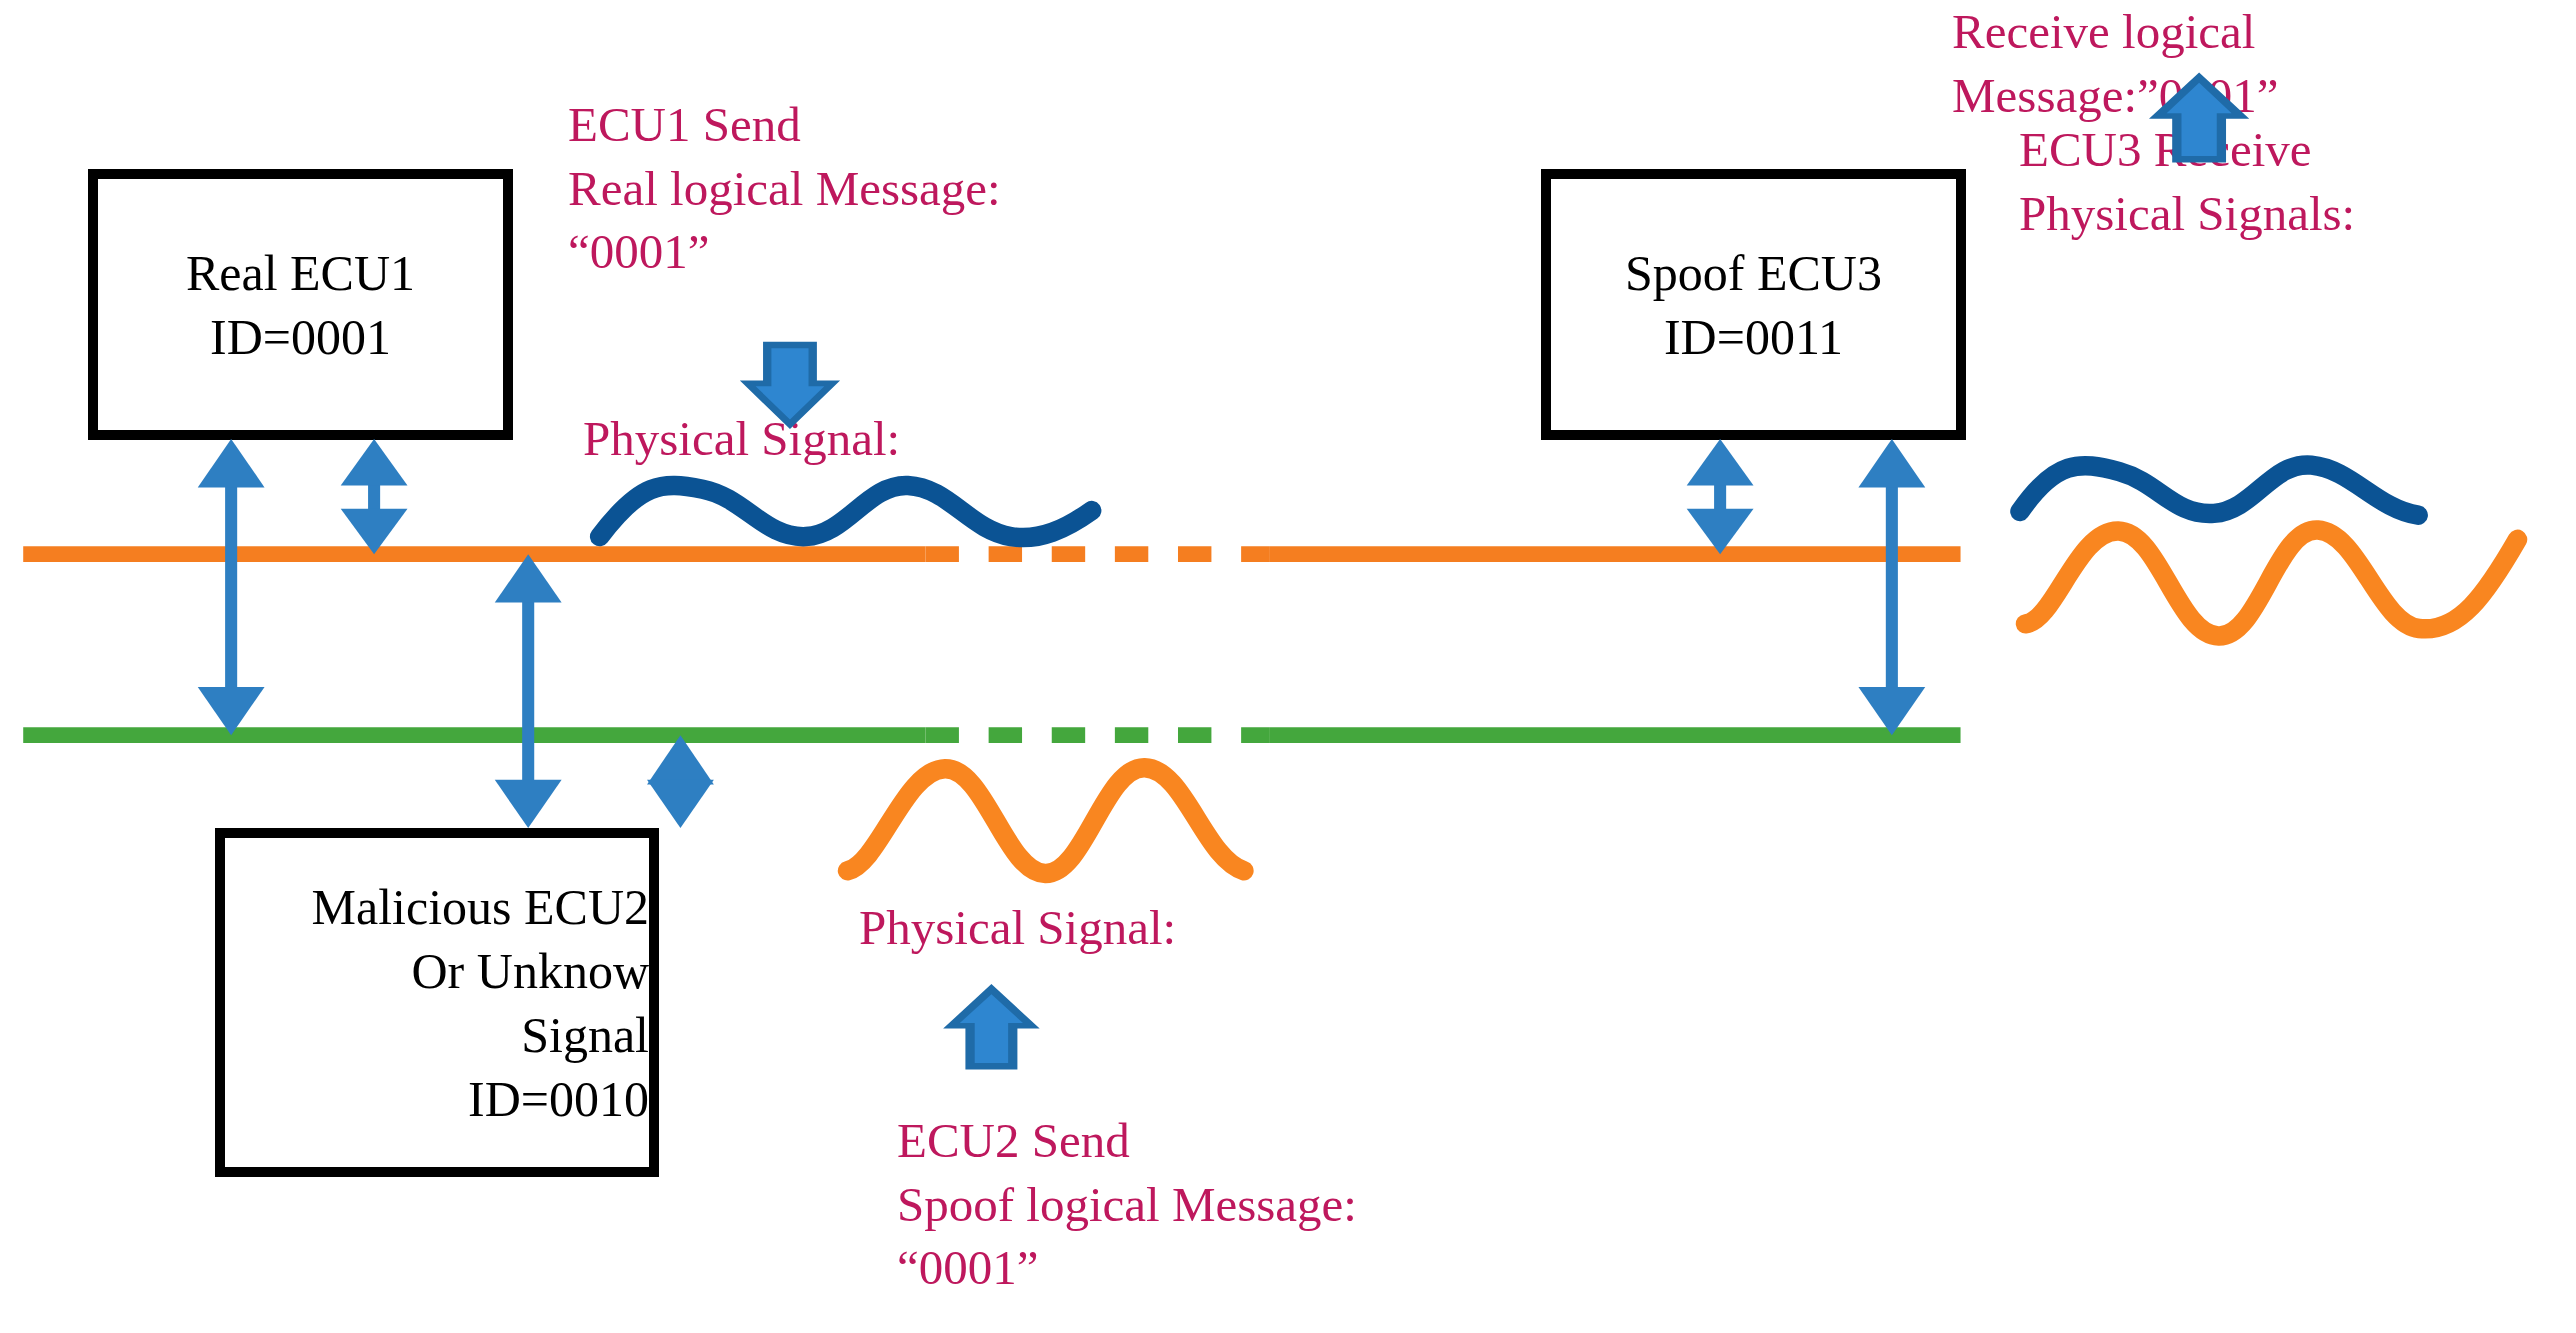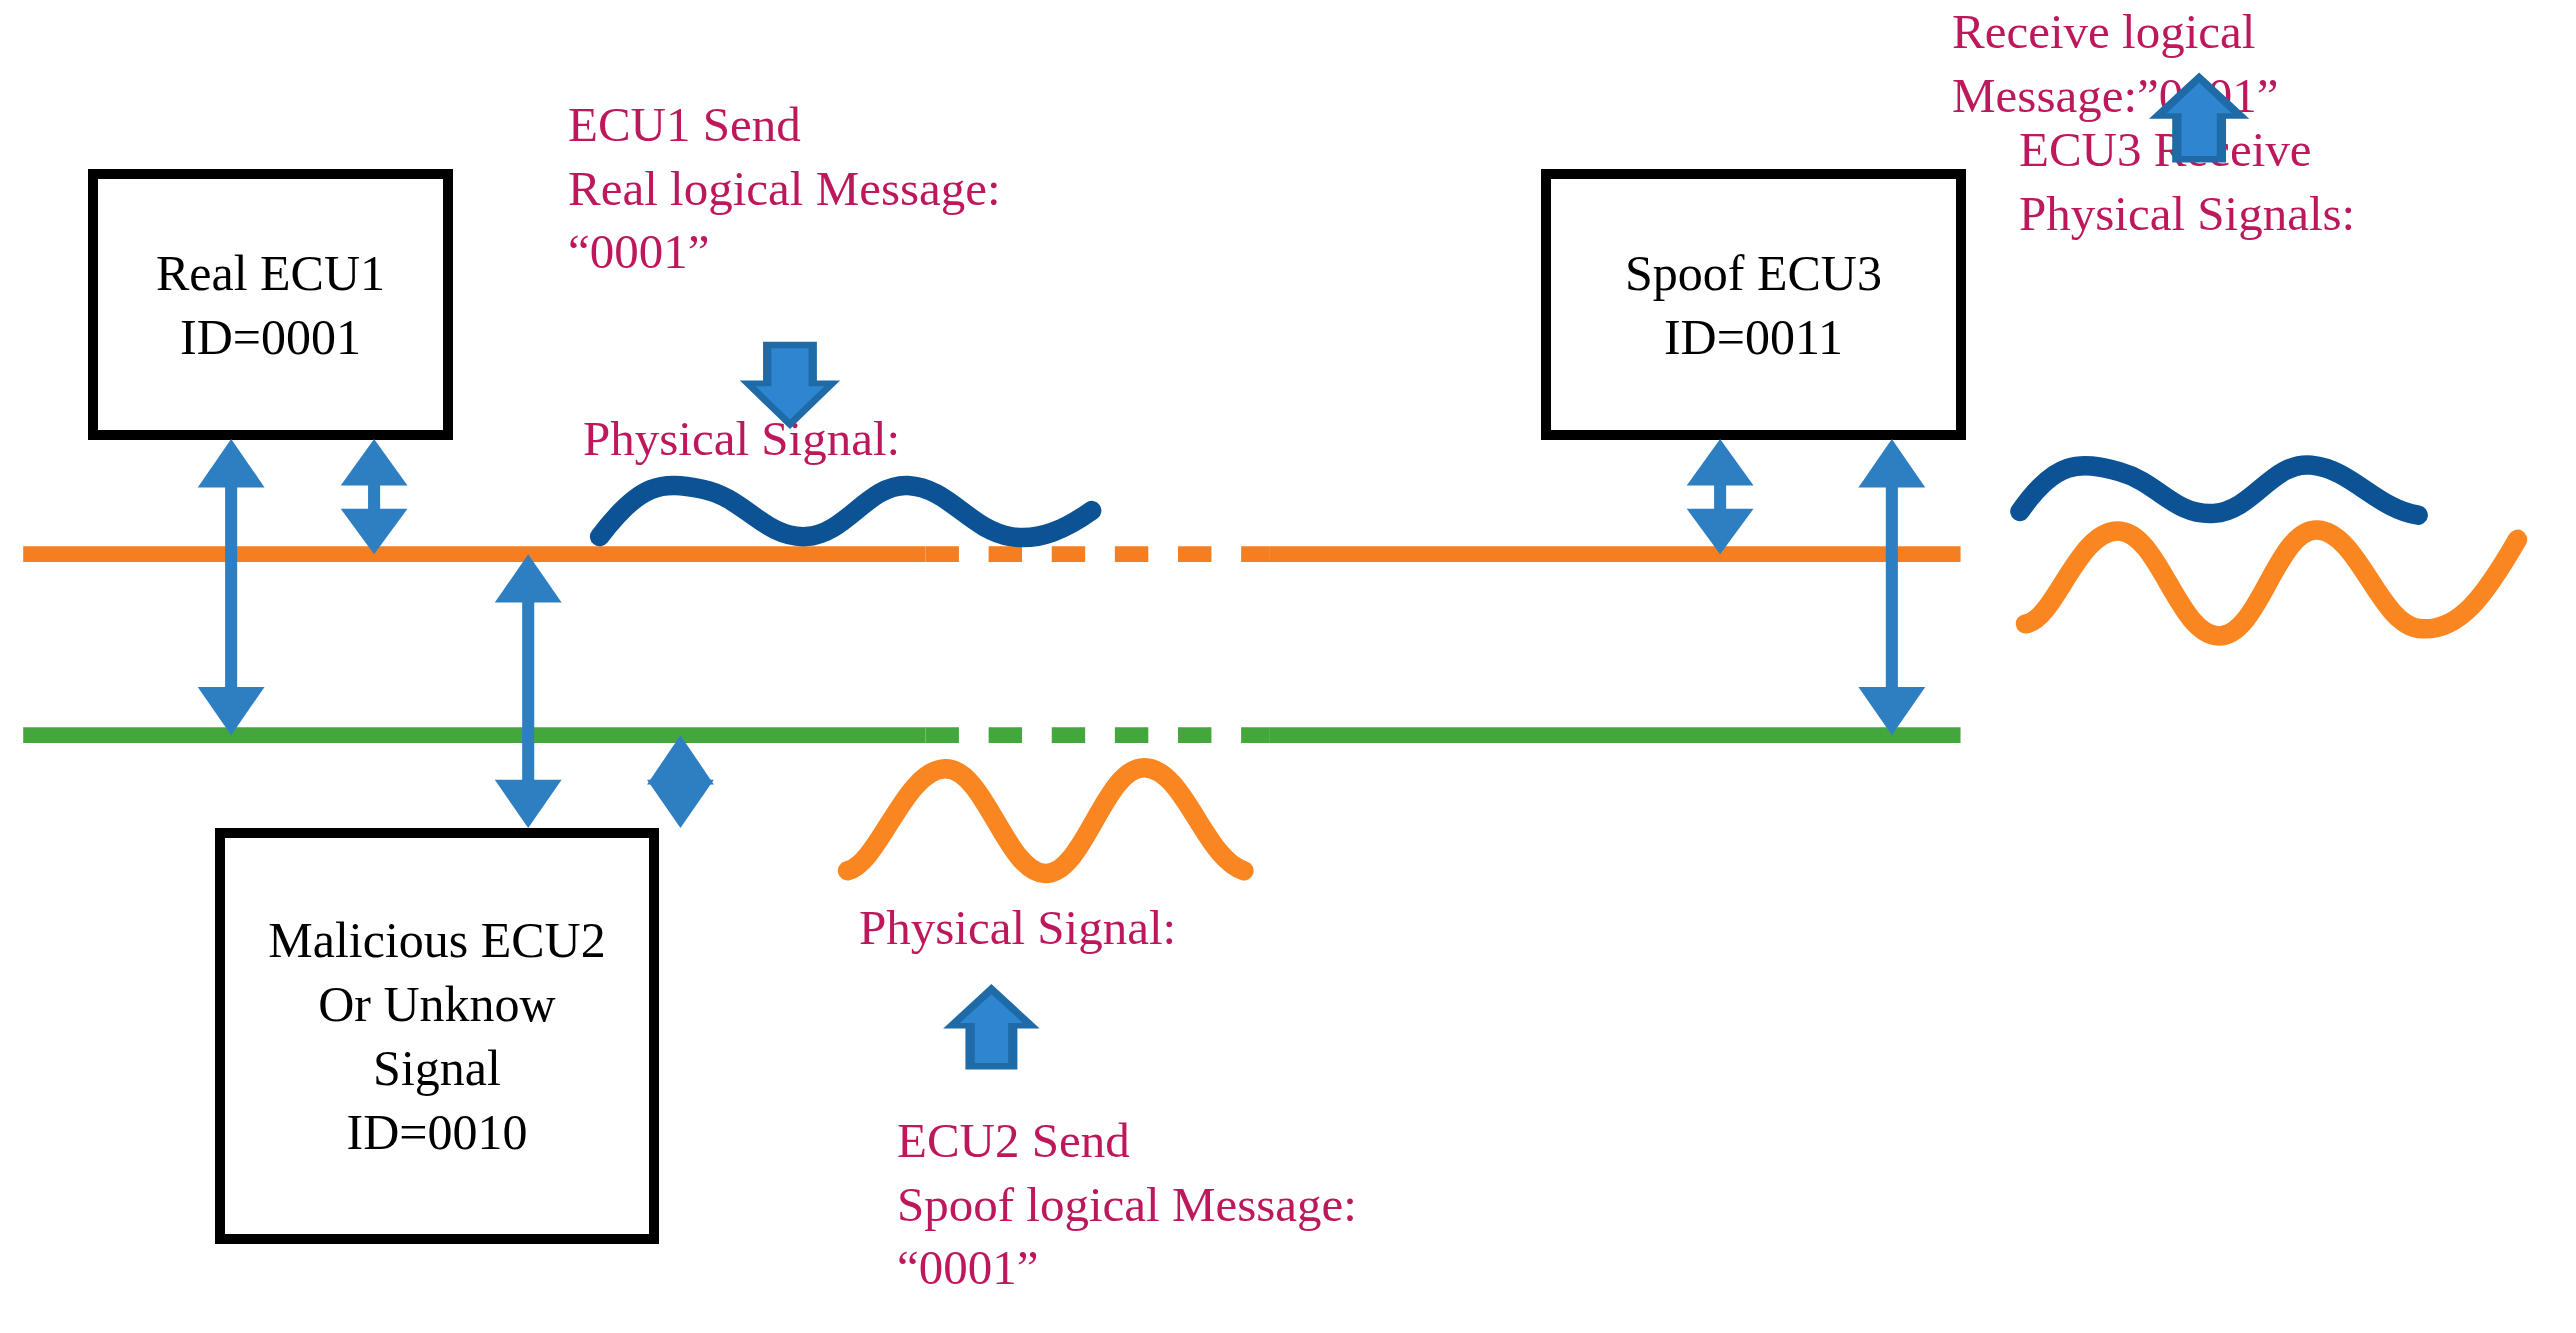--- a/index.html
+++ b/index.html
@@ -38,31 +38,31 @@
     width:2576px;height:1334px;
     pointer-events:none;
   }
   svg.overlay *{pointer-events:auto;}
 </style>
 </head>
 <body>
 
 <div id="stage">
 
-  <div class="ecu-box" style="left:88px;top:169px;width:365px;height:271px;">
+  <div class="ecu-box" style="left:88px;top:169px;width:425px;height:271px;">
     <span class="ln">Real ECU1</span>
     <span class="ln">ID=0001</span>
   </div>
 
   <div class="ecu-box" style="left:1541px;top:169px;width:425px;height:271px;">
     <span class="ln">Spoof ECU3</span>
     <span class="ln">ID=0011</span>
   </div>
 
-  <div class="ecu-box" style="left:215px;top:828px;width:444px;height:416px;">
+  <div class="ecu-box" style="left:215px;top:828px;width:444px;height:349px;align-items:flex-end;">
     <span class="ln">Malicious ECU2</span>
     <span class="ln">Or Unknow</span>
     <span class="ln">Signal</span>
     <span class="ln">ID=0010</span>
   </div>
 
   <div class="label" style="left:568px;top:93px;">ECU1 Send
 Real logical Message:
 “0001”</div>
 

